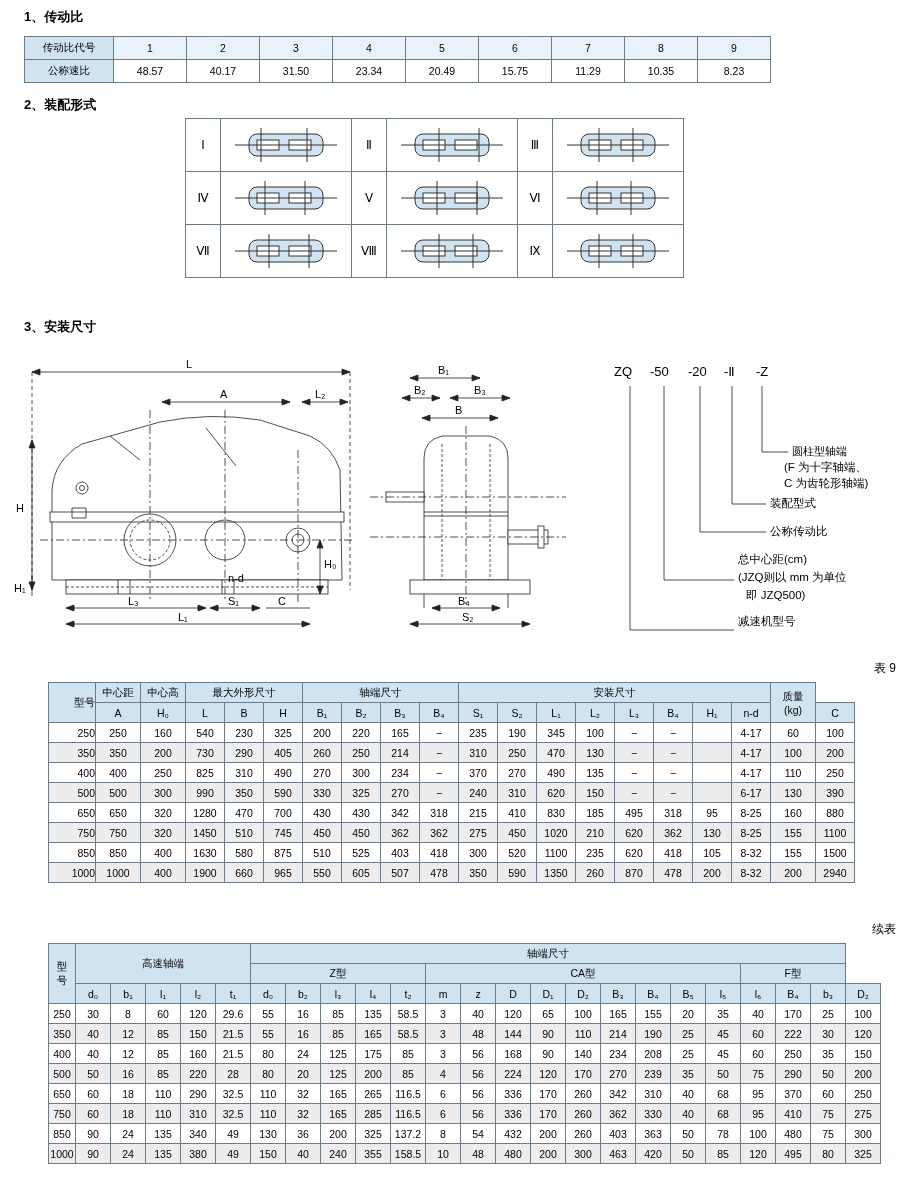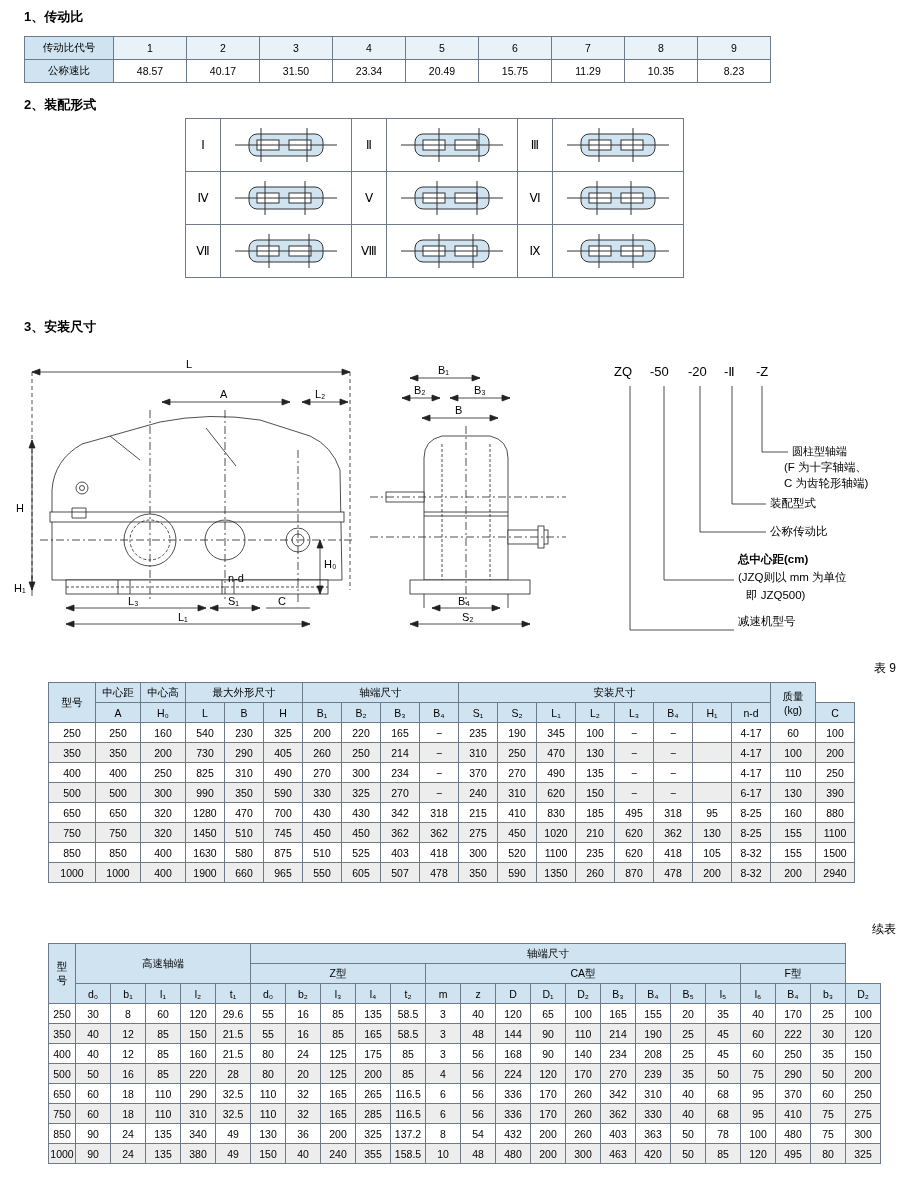--- a/index.html
+++ b/index.html
@@ -35,21 +35,21 @@
 
   
   #drawing{position:absolute;left:10px;top:340px;width:900px;height:300px;}
   .lbl{position:absolute;font-size:11px;}
   svg{display:block;}
 
   
   #t9cap{position:absolute;right:24px;top:660px;font-size:12px;}
   #tbl9{position:absolute;left:48px;top:682px;}
   #tbl9 td{height:19px;}
-  #tbl9 .c1{width:46px;}
+  #tbl9 .c1{width:46px;text-align:right;}
   #tbl9 .cw{width:44px;}
   #tbl9 .cn{width:38px;}
 
   
   #tcont{position:absolute;right:24px;top:921px;font-size:12px;}
   #tbl10{position:absolute;left:48px;top:943px;}
   #tbl10 td{height:19px;}
   #tbl10 .c1{width:26px;}
   #tbl10 .cn{width:34px;}
 </style>
@@ -345,21 +345,21 @@
   <span class="lbl" style="left:640px;top:24px;font-size:13px;">-50</span>
   <span class="lbl" style="left:678px;top:24px;font-size:13px;">-20</span>
   <span class="lbl" style="left:714px;top:24px;font-size:13px;">-Ⅱ</span>
   <span class="lbl" style="left:746px;top:24px;font-size:13px;">-Z</span>
 
   <span class="lbl" style="left:782px;top:104px;font-size:11px;">圆柱型轴端</span>
   <span class="lbl" style="left:774px;top:120px;font-size:11.5px;">(F 为十字轴端、</span>
   <span class="lbl" style="left:774px;top:136px;font-size:11.5px;">C 为齿轮形轴端)</span>
   <span class="lbl" style="left:760px;top:156px;font-size:11.5px;">装配型式</span>
   <span class="lbl" style="left:760px;top:184px;font-size:11.5px;">公称传动比</span>
-  <span class="lbl" style="left:728px;top:212px;font-size:11.5px;font-weight:bold;">总中心距(cm)</span>
+  <span class="lbl" style="left:728px;top:212px;font-size:11.5px;">总中心距(cm)</span>
   <span class="lbl" style="left:728px;top:230px;font-size:11.5px;">(JZQ则以 mm 为单位</span>
   <span class="lbl" style="left:736px;top:248px;font-size:11.5px;">即 JZQ500)</span>
   <span class="lbl" style="left:728px;top:274px;font-size:11.5px;">减速机型号</span>
 </div>
 
 <div id="t9cap">表 9</div>
 
 <table class="tbl" id="tbl9">
   <tbody>
       <tr>

